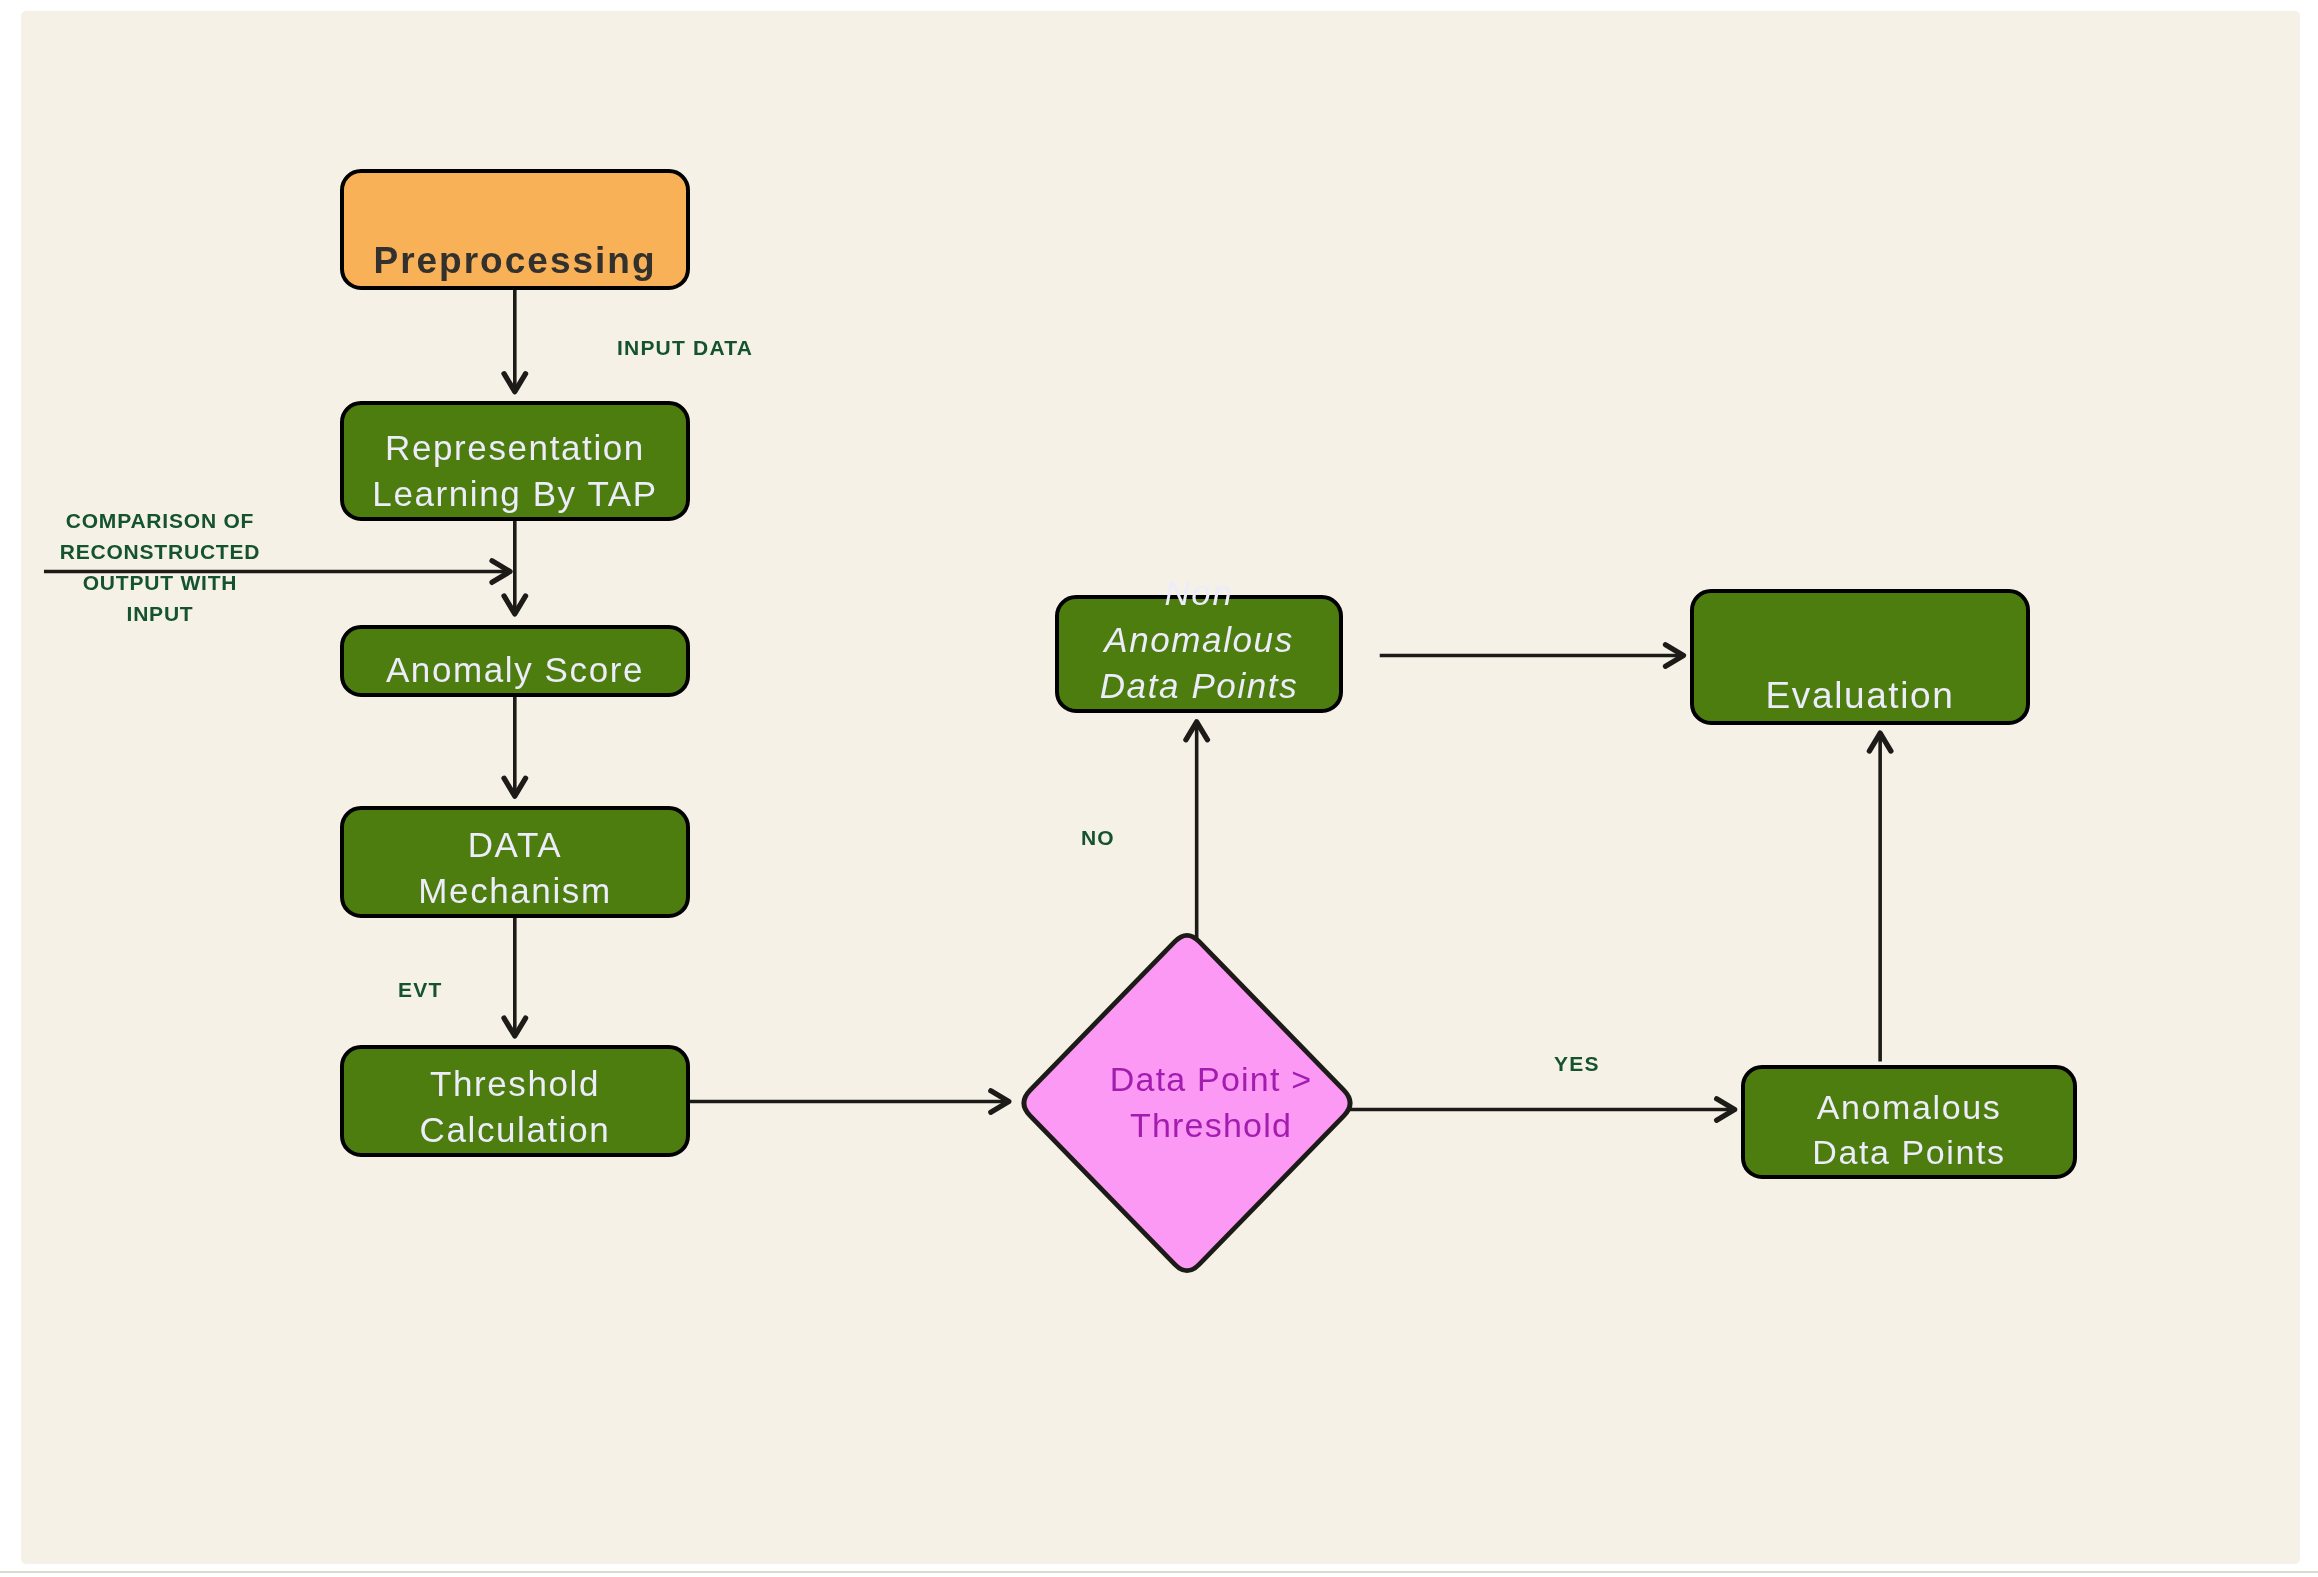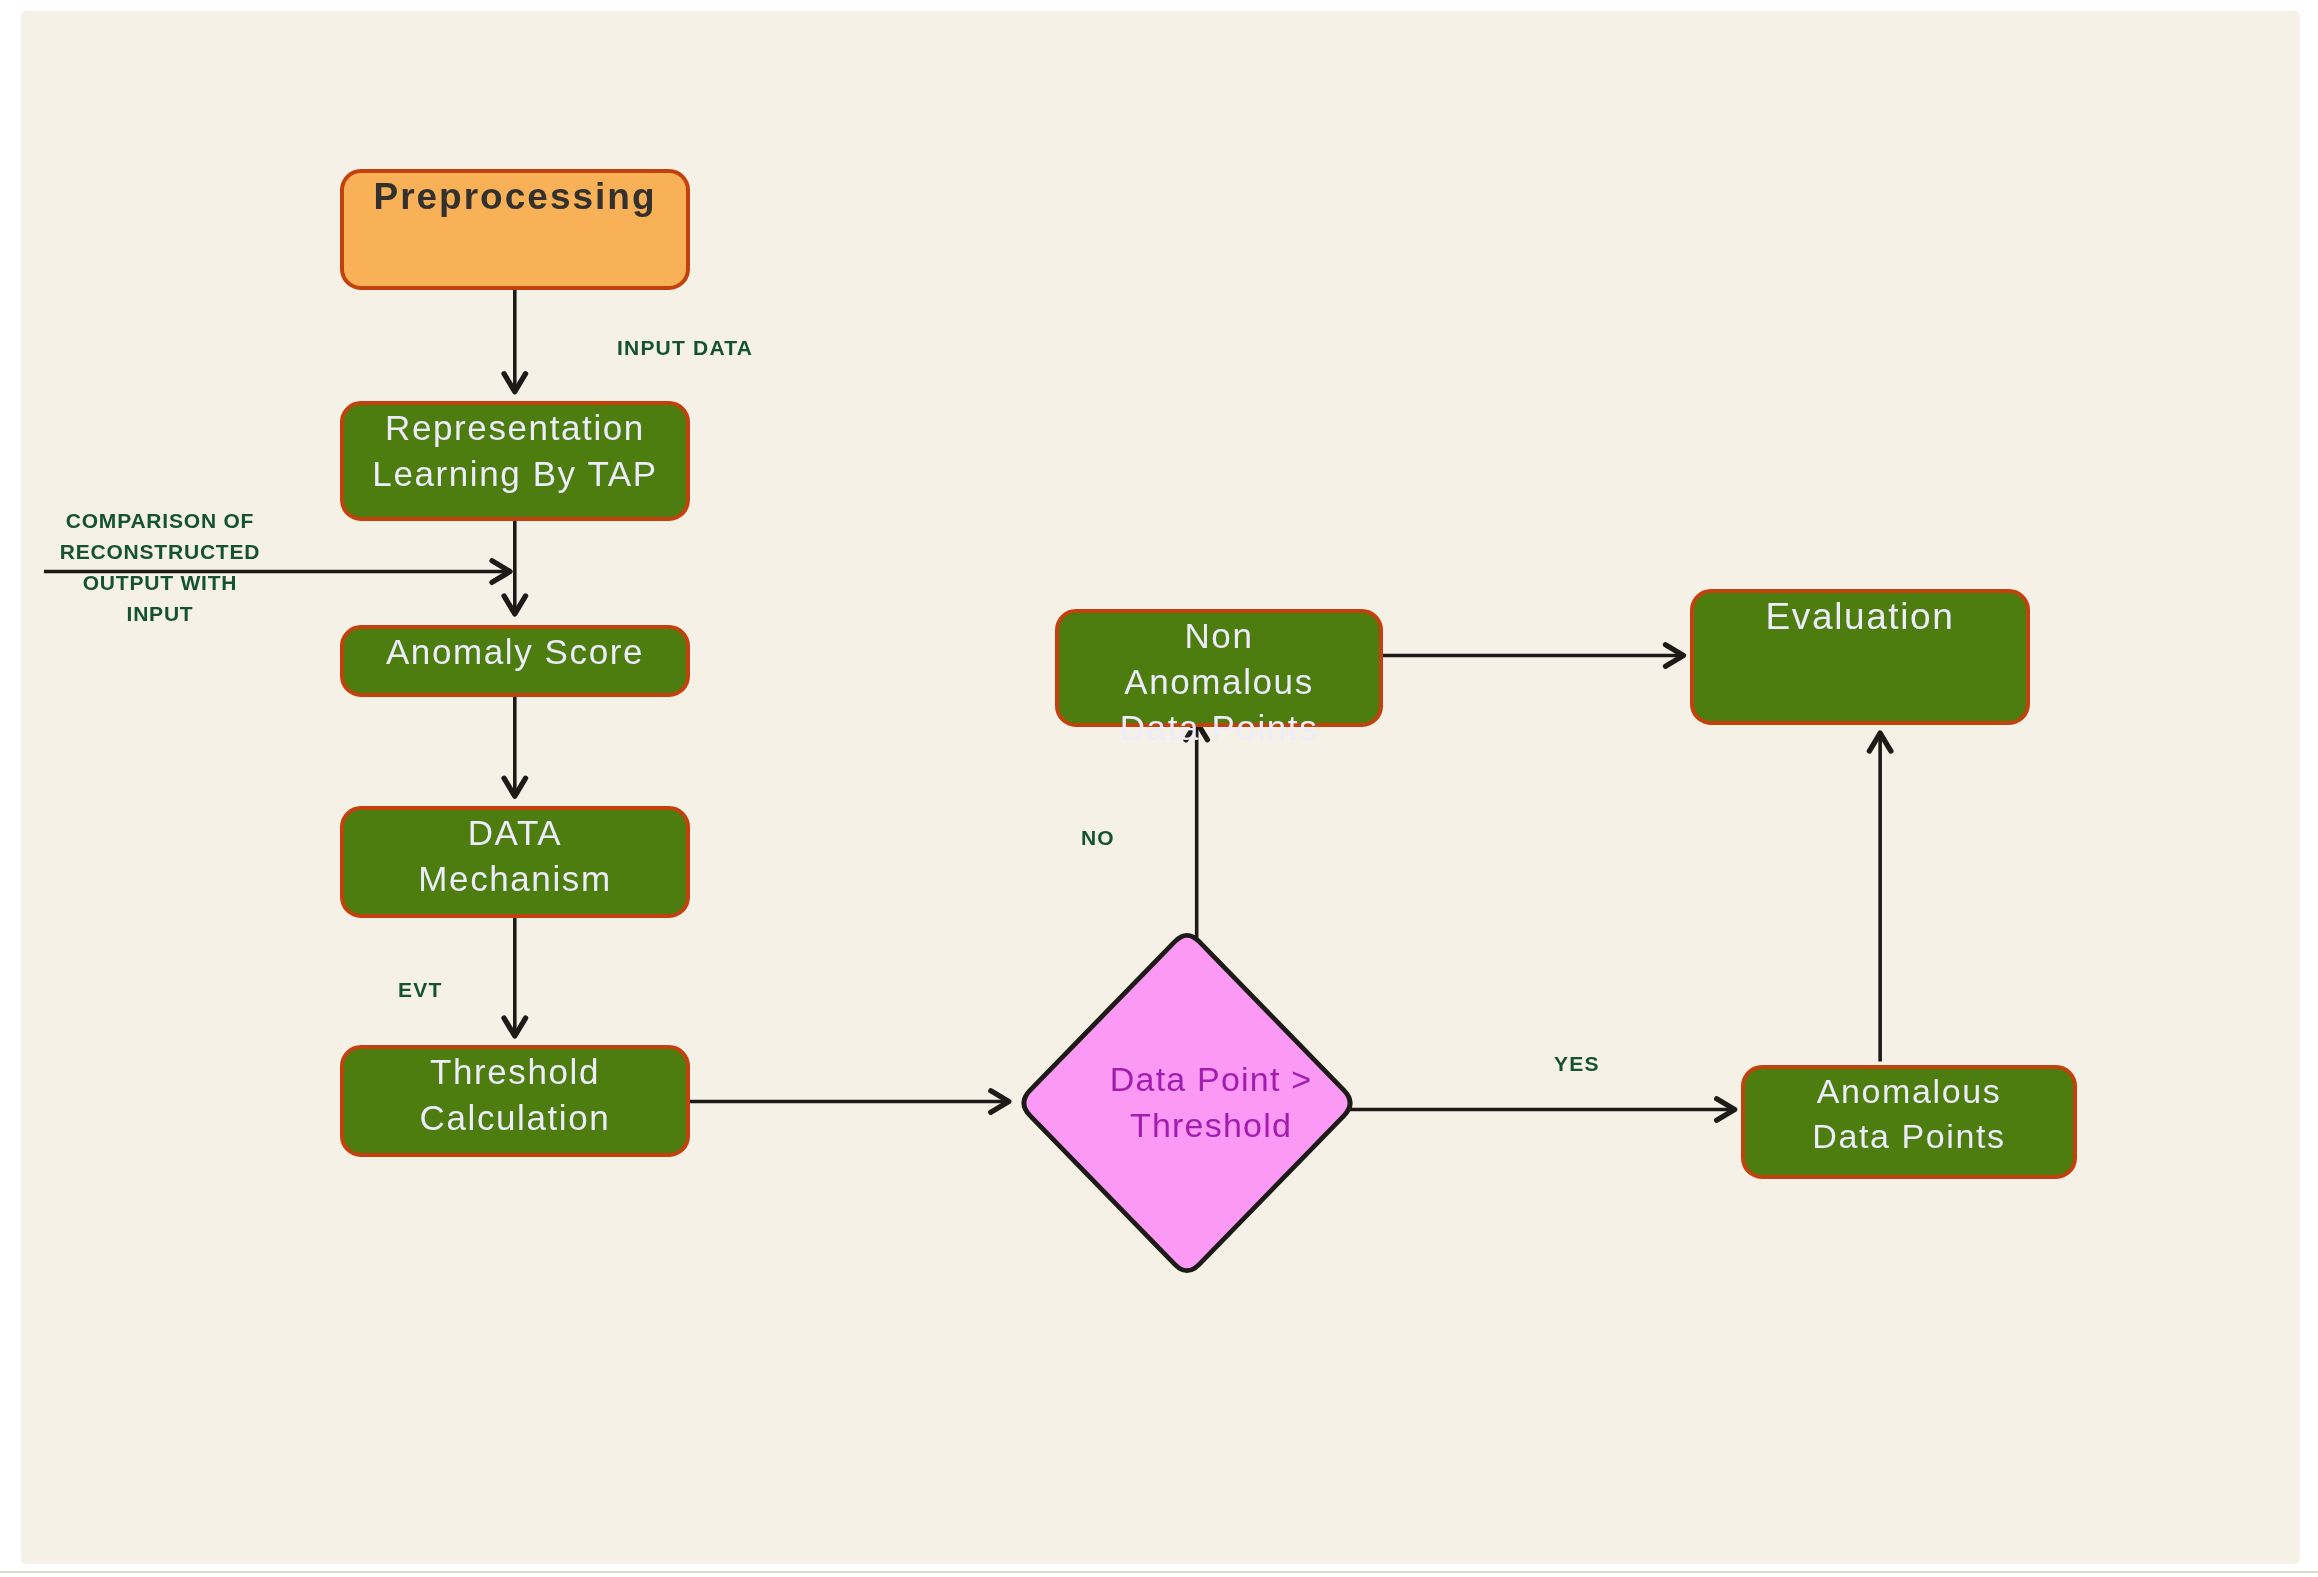--- a/index.html
+++ b/index.html
@@ -17,40 +17,40 @@
     border-radius:4.8px;
   }
   .bottom-rule{
     position:absolute;left:0;right:0;bottom:4.8px;height:2.4px;
     background:#DBD8D2;
   }
   svg.edges{position:absolute;left:0;top:0;width:2319px;height:1578px;}
 
   .node{
     position:absolute;
-    display:flex;align-items:flex-start;justify-content:center;
+    display:flex;align-items:flex-end;justify-content:center;
     text-align:center;
-    border:4px solid #c2410c;
+    border:4px solid #000000;
     border-radius:21px;
     box-sizing:border-box;
     letter-spacing:1.6px;
     line-height:1.32;
     font-weight:500;
   }
   .node.purple{background:#4d7c0f;color:#ECECFA;font-size:35px;}
   .node.orange{background:#F8B156;color:#33312D;font-size:37px;font-weight:600;letter-spacing:2px;}
   .node .lbl{display:block;max-width:320px;}
 
   #node-preprocessing{left:340px;top:169px;width:350px;height:121px;}
   #node-representation{left:340px;top:401px;width:350px;height:120px;}
   #node-anomaly-score{left:340px;top:625px;width:350px;height:72px;}
   #node-spot{left:340px;top:806px;width:350px;height:112px;}
   #node-spot .lbl{max-width:200px;}
   #node-threshold{left:340px;top:1045px;width:350px;height:112px;}
-  #node-non-anomalous{left:1055px;top:609px;width:328px;height:118px;}
+  #node-non-anomalous{left:1055px;top:595px;width:288px;height:118px;font-style:italic;}
   #node-non-anomalous .lbl{max-width:264px;}
   #node-evaluation{left:1690px;top:589px;width:340px;height:136px;font-size:37px;}
   #node-anomalous{left:1741px;top:1065px;width:336px;height:114px;font-size:34px;}
   #node-anomalous .lbl{max-width:264px;}
 
   .diamond{position:absolute;left:1013px;top:924px;width:348px;height:358px;}
   .diamond-label{
     position:absolute;left:1027px;top:1057px;width:320px;
     text-align:center;color:#a21caf;
     font-size:34px;font-weight:500;letter-spacing:1.2px;line-height:1.35;

